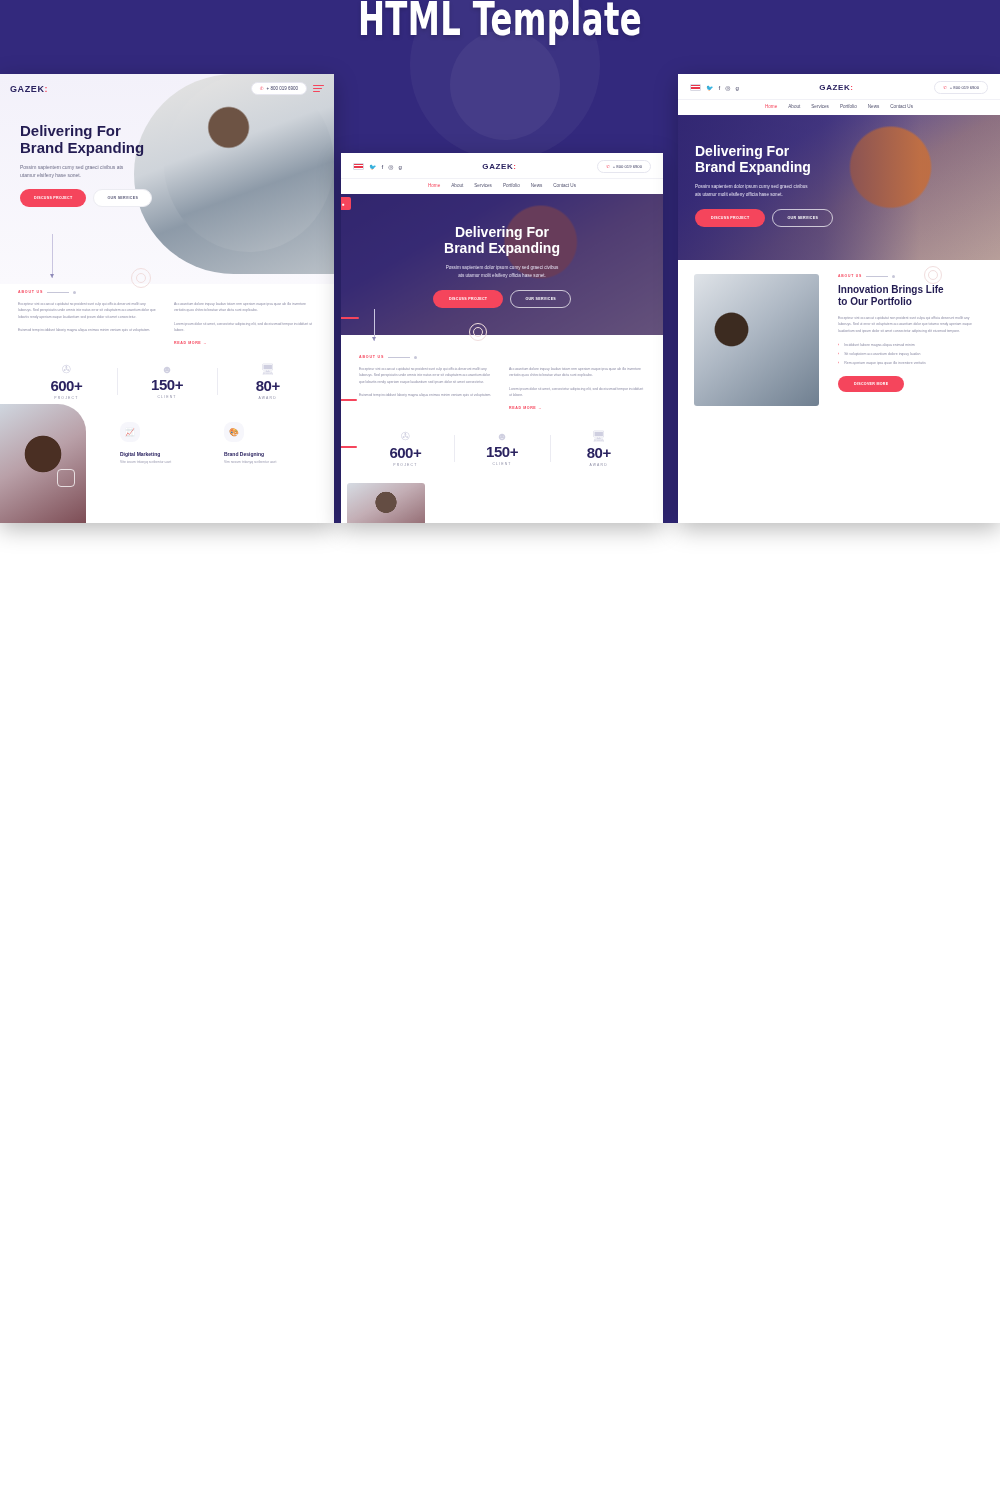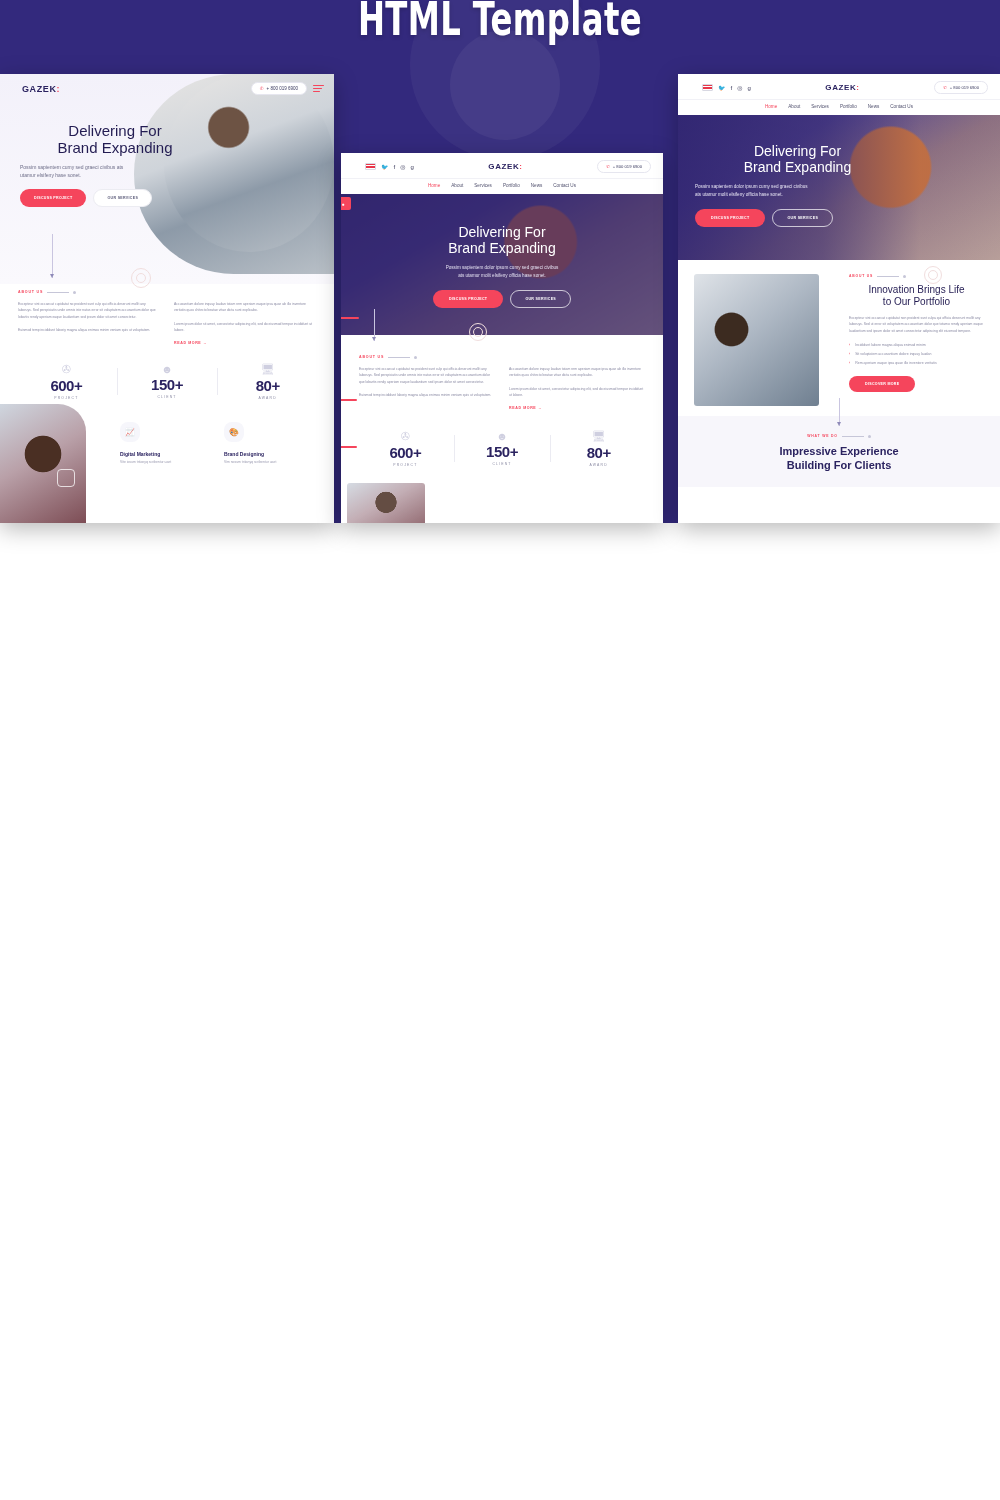--- a/index.html
+++ b/index.html
@@ -46,21 +46,20 @@
   }
   .m1 { left: 0px;   top: 74px;  width: 334px; height: 449px; }
   .m2 { left: 341px; top: 153px; width: 322px; height: 370px; }
   .m3 { left: 678px; top: 74px;  width: 322px; height: 449px; }
 
   
   .topbar {
     display: flex; align-items: center; justify-content: space-between;
     background: #fff;
     padding: 6px 10px 4px;
-    margin-left: 12px;
   }
   .topbar-left { display: flex; align-items: center; gap: 5px; }
   .flag {
     width: 11px; height: 7px; border-radius: 1px;
     background: repeating-linear-gradient(#e8364a 0 1.2px, #ffffff 1.2px 2.4px);
     border: .5px solid #d8d8e2;
   }
   .soc { font-size: 6px; color: #3b3b5c; line-height: 1; }
   .logo {
     font-weight: bold; letter-spacing: .6px;
@@ -84,21 +83,21 @@
     gap: 11px; background: #fff;
     padding: 4px 0 6px;
     border-top: 1px solid #f1f1f6;
   }
   .navbar a { color: #51516e; text-decoration: none; white-space: nowrap; }
   .navbar a.active { color: #f5455c; }
 
   
   .hero { position: relative; overflow: hidden; }
   .hero-copy { position: absolute; z-index: 3; }
-  .h-title { font-weight: normal; line-height: 1.16; text-align: center; }
+  .h-title { font-weight: bold; line-height: 1.16; }
   .h-sub { line-height: 1.55; }
   .btnrow { display: flex; gap: 7px; }
   .btn {
     border-radius: 20px; white-space: nowrap;
     display: inline-flex; align-items: center; justify-content: center;
     font-weight: bold; letter-spacing: .3px;
   }
   .btn-red { background: #f5455c; color: #fff; }
   .btn-ghost-dark { background: #fff; color: #5c5c7a; border: 1px solid #ececf2; }
   .btn-ghost-light { background: transparent; color: #fff; border: 1px solid rgba(255,255,255,.7); }
@@ -428,21 +427,21 @@
       <div class="h-title" style="font-size:14px;color:#fff;">Brand Expanding</div>
       <div class="h-sub" style="font-size:4.6px;color:#e8e5f5;margin-top:8px;">Possim sapientem dolor ipsum cumy sed graeci civibus</div>
       <div class="h-sub" style="font-size:4.6px;color:#e8e5f5;">ats utamur molit elsifeny officia hase sonet.</div>
       <div class="btnrow" style="margin-top:11px;">
         <div class="btn btn-red" style="font-size:3.6px;padding:6px 16px;">DISCUSS PROJECT</div>
         <div class="btn btn-ghost-light" style="font-size:3.6px;padding:6px 14px;">OUR SERVICES</div>
       </div>
     </div>
   </div>
 
-  <div class="innov" style="padding:14px 16px 10px;gap:30px;">
+  <div class="innov" style="padding:14px 16px 10px;gap:19px;">
     <div class="dots" style="width:52%;height:55%;"></div>
     <div class="ring" style="right:58px;top:6px;width:18px;height:18px;"></div>
     <div class="ring" style="right:62px;top:10px;width:10px;height:10px;"></div>
 
     <div class="innov-img photo ph-desk" style="position:relative;width:125px;height:132px;"></div>
 
     <div class="innov-copy">
       <div class="eyebrow" style="font-size:3.4px;margin-bottom:6px;">
         <span>ABOUT US</span>
           <i></i>
@@ -459,23 +458,13 @@
             <span>Sit voluptatem accusantium dolore inquuy laudan</span>
           </li>
         <li>
             <span>Rem aperiam eaque ipsa quae illo inventore veritatis</span>
           </li>
       </ul>
       <div class="btn btn-red" style="font-size:3.6px;padding:6px 16px;margin-top:11px;display:inline-flex;">DISCOVER MORE</div>
     </div>
   </div>
 
-  <div class="cta-band" style="padding:18px 10px 14px;">
-    <div class="scrollarrow" style="left:50%;top:-18px;height:28px;"></div>
-    <div class="eyebrow" style="font-size:3.4px;justify-content:center;margin-bottom:6px;">
-      <span>WHAT WE DO</span>
-        <i></i>
-        <span class="dotsm"></span>
-    </div>
-    <div class="cta-title" style="font-size:11px;">Impressive Experience</div>
-    <div class="cta-title" style="font-size:11px;">Building For Clients</div>
-  </div>
 </div>
 
 </body></html>

